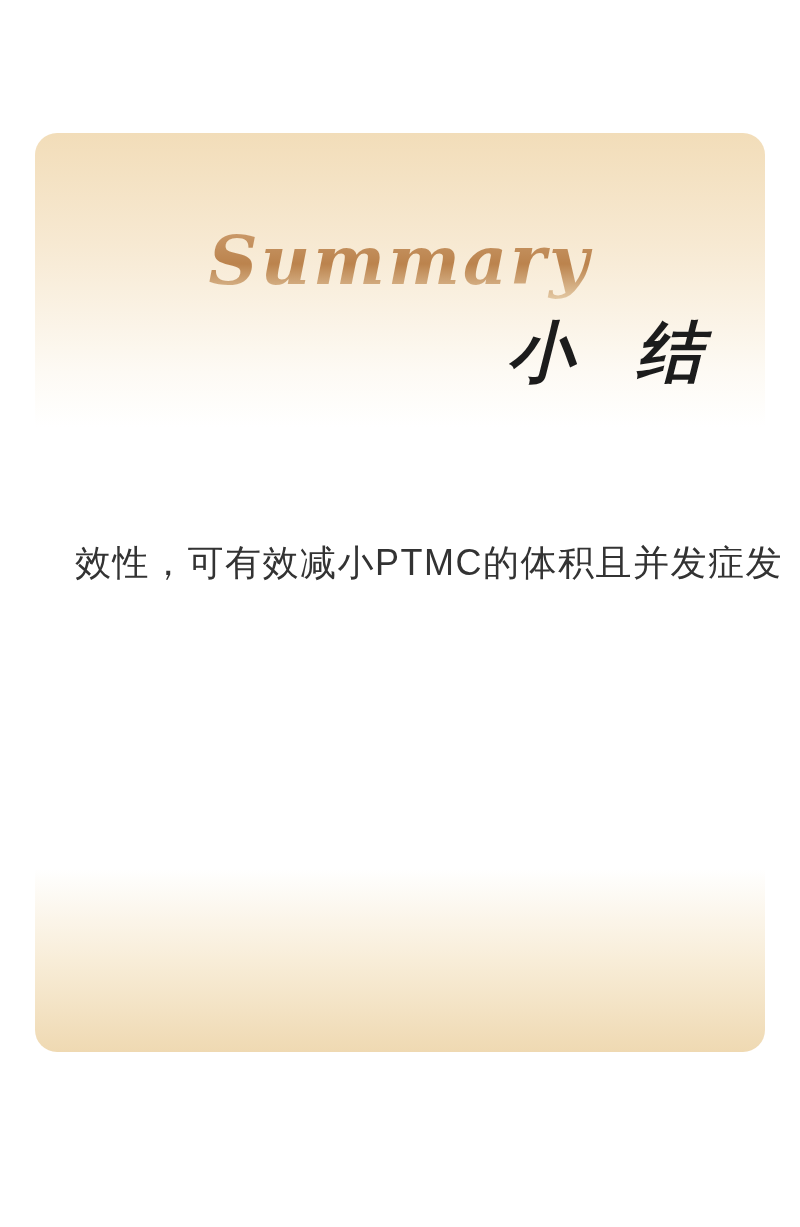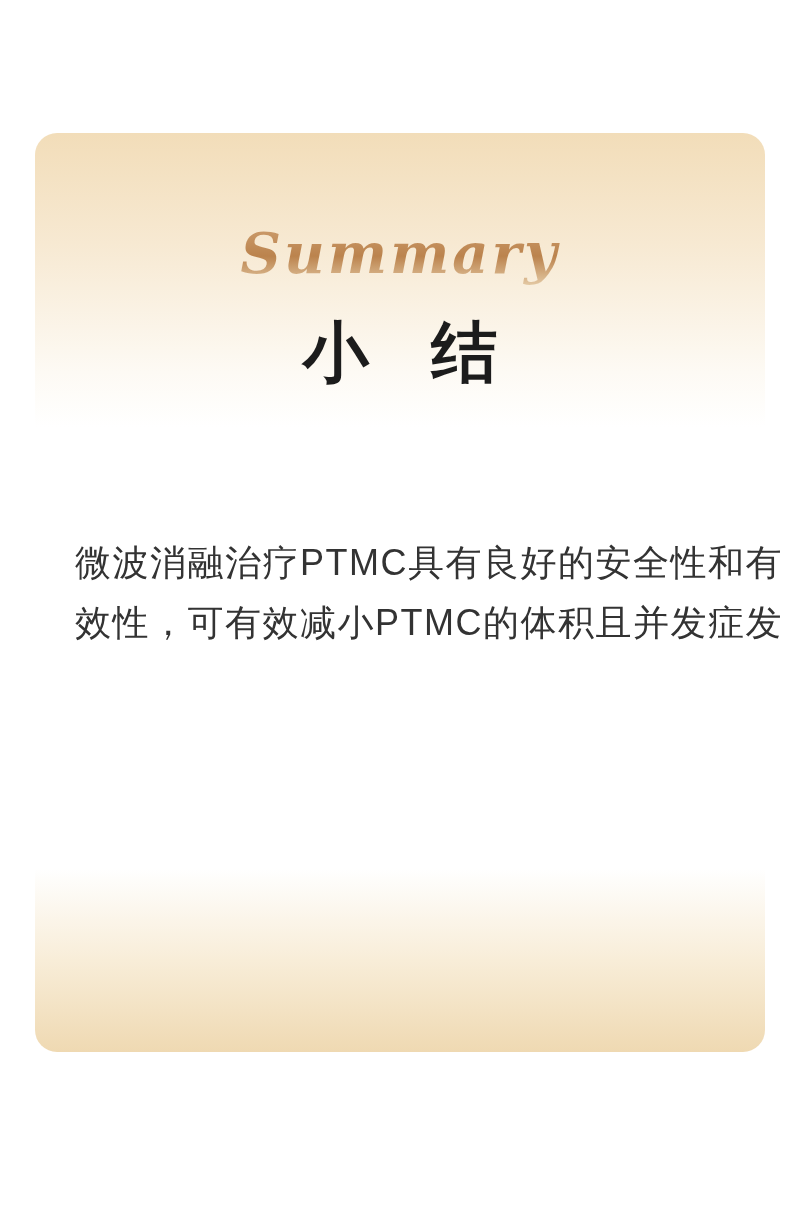--- a/index.html
+++ b/index.html
@@ -33,42 +33,43 @@
   }
   .title-en {
     position: absolute;
     top: 88px;
     left: 0;
     width: 100%;
     text-align: center;
     font-family: "DejaVu Serif", serif;
     font-style: italic;
     font-weight: bold;
-    font-size: 56px;
+    font-size: 68px;
     line-height: 1.15;
     letter-spacing: 3px;
     background: linear-gradient(180deg, #cfa173 0%, #bb834d 55%, #e3c8a3 100%);
     -webkit-background-clip: text;
     background-clip: text;
     -webkit-text-fill-color: transparent;
     color: #bb834d;
   }
   .title-zh {
     position: absolute;
     top: 184px;
     left: 0;
     width: 100%;
-    text-align: center;
+    text-align: right;
     font-family: "Liberation Serif", "DejaVu Serif", serif;
     font-weight: bold;
     font-size: 66px;
     line-height: 1.1;
     letter-spacing: 0.95em;
     padding-left: 0.95em; 
     color: #1c1c1c;
+    font-style: italic;
   }
   .body-text {
     position: absolute;
     top: 400px;
     left: 40px;
     width: 652px;
     font-size: 36px;
     line-height: 60px;
     letter-spacing: 1.5px;
     color: #333333;
@@ -79,17 +80,16 @@
   }
 </style>
 </head>
 <body>
 
 <div class="page">
   <section class="card">
     <div class="title-en">Summary</div>
     <h1 class="title-zh">小结</h1>
     <p class="body-text">
-      <span class="line">微波消融治疗PTMC具有良好的安全性和有</span>
       <span class="line">效性，可有效减小PTMC的体积且并发症发</span>
     </p>
   </section>
 </div>
 
 </body></html>

